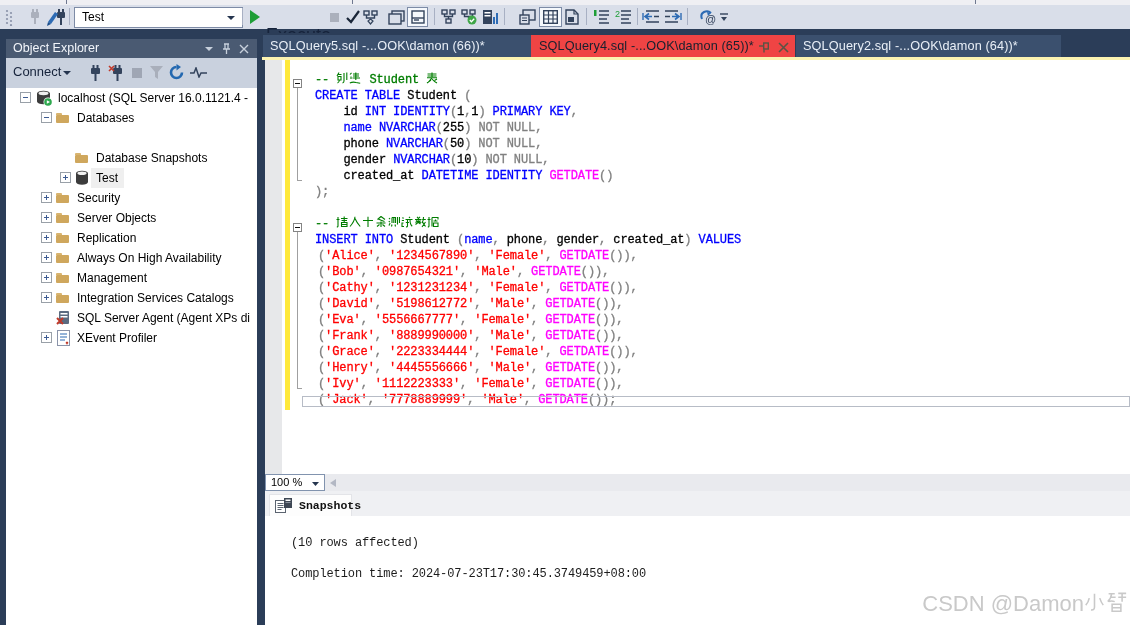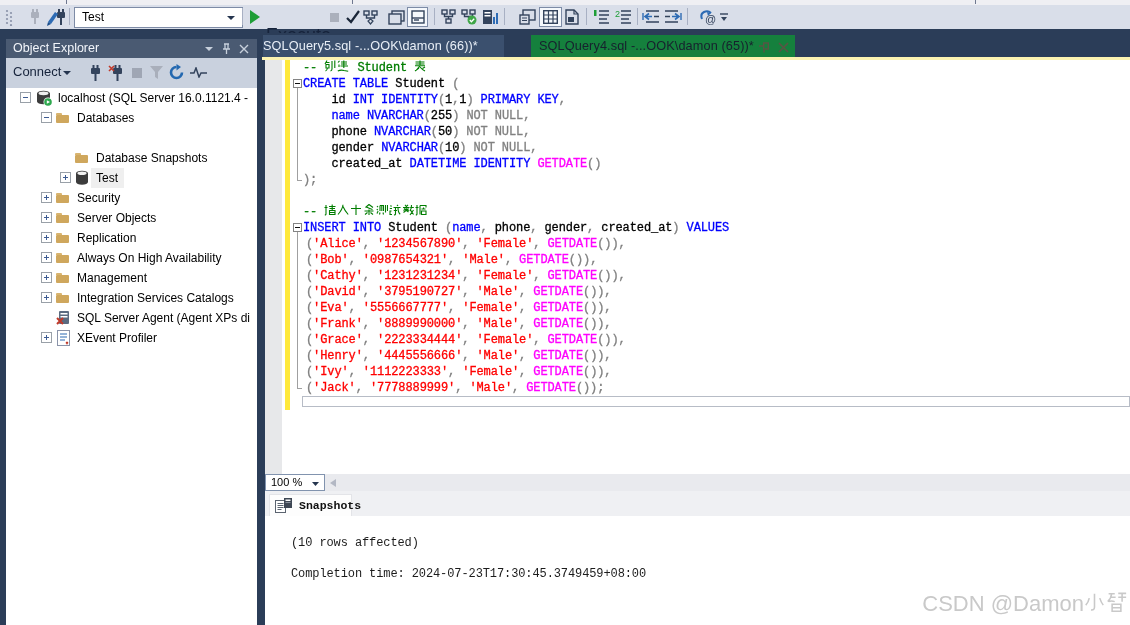--- a/index.html
+++ b/index.html
@@ -27,21 +27,21 @@
 .fold:after{content:"";position:absolute;left:0;top:2px;width:13px;height:8px;background:#CFA75D;border-radius:1px}
 
 #tabbar{left:262px;top:33px;width:868px;height:24px;background:#2B3D58}
 .tab{position:absolute;top:2px;height:22px;font-size:12.7px;letter-spacing:0.12px;line-height:22px;white-space:nowrap}
 .tabi{background:#3B506E;color:#E9EFF7}
 #ystrip{left:262px;top:57px;width:868px;height:3px;background:#FCF3B1}
 
 #editor{left:265px;top:60px;width:865px;height:414px;background:#fff}
 #selmargin{position:absolute;left:0;top:0;width:17px;height:414px;background:#E7E8EA}
 #ybar{position:absolute;left:20px;top:0;width:5px;height:350px;background:#FFE93B}
-pre{margin:0;font-family:"Liberation Mono",monospace}
+pre{margin:12px;font-family:"Liberation Mono",monospace}
 #code{position:absolute;left:38px;top:0;font-size:12px;line-height:16px;letter-spacing:-0.1px;color:#000;-webkit-text-stroke:0.3px}
 .k{color:#0000FF}.c{color:#007D00}.s{color:#FF0000}.m{color:#FF00FF}.g{color:#808080}
 .fbox{position:absolute;width:9px;height:9px;border:1px solid #848484;background:#fff;box-sizing:border-box}
 .fbox:before{content:"";position:absolute;left:1px;right:1px;top:3px;height:1px;background:#111}
 .vline{position:absolute;width:1px;background:#A0A0A0}
 .hline{position:absolute;height:1px;background:#A0A0A0}
 #curline{position:absolute;left:37px;top:336px;width:828px;height:11px;border:1px solid #B7BCC6;box-sizing:border-box}
 
 #zoombar{left:265px;top:474px;width:865px;height:17px;background:#E9EAEE}
 #zcombo{position:absolute;left:0;top:0;width:60px;height:17px;background:#fff;border:1px solid #8193AE;box-sizing:border-box;font-size:11px;line-height:15px;padding-left:5px}
@@ -331,31 +331,32 @@
           <svg class="ic" style="left:51px;top:2px" width="13" height="16">
             <rect x="0.5" y="0.5" width="12" height="15" fill="#fff" stroke="#8A93A9"></rect>
             <path d="M3,4 H10 M3,7 H10 M3,10 H8" stroke="#2D6BB4" stroke-width="1.2"></path>
             <path d="M9,12 l2,2 M11,12 l-2,2" stroke="#C03A2B" stroke-width="1.2"></path>
           </svg>
           <span class="lbl" style="left:71px">XEvent Profiler</span>
         </div>
   </div>
 </div>
 <div class="ab" id="tabbar">
-  <div class="tab tabi" style="left:1px;width:241px;box-sizing:border-box">SQLQuery5.sql -...OOK\damon (66))*</div>
-  <div class="tab" style="left:269px;width:264px;background:#15803d;color:#17202E;padding-left:8px;box-sizing:border-box;height:25px">SQLQuery4.sql -...OOK\damon (65))*
+  <div class="tab tabi" style="left:1px;width:268px;padding-left:7px;box-sizing:border-box">SQLQuery5.sql -...OOK\damon (66))*</div>
+  <div class="tab" style="left:269px;width:264px;background:#ef4444;color:#17202E;padding-left:8px;box-sizing:border-box;height:25px">SQLQuery4.sql -...OOK\damon (65))*
     <svg class="ic" style="left:228px;top:7px" width="10" height="11">
           <path d="M0,4 H5" stroke="#5A5444" stroke-width="1.4"></path>
           <rect x="4.7" y="1" width="4.6" height="6" fill="none" stroke="#5A5444" stroke-width="1.4"></rect>
           <path d="M5,7.5 V10.5" stroke="#5A5444" stroke-width="1.4"></path>
         </svg>
     <svg class="ic" style="left:247px;top:7px" width="11" height="11">
           <path d="M1,1 L10,10 M10,1 L1,10" stroke="#5A5444" stroke-width="1.6"></path>
         </svg>
   </div>
+  <div class="tab tabi" style="left:534px;width:265px;padding-left:7px;box-sizing:border-box">SQLQuery2.sql -...OOK\damon (64))*</div>
 </div>
 <div class="ab" id="ystrip"></div>
 <div class="ab" id="editor">
   <div id="selmargin"></div>
   <div id="ybar"></div>
   <div class="fbox" style="left:28px;top:19px"></div>
   <div class="vline" style="left:32px;top:28px;height:92px"></div>
   <div class="hline" style="left:32px;top:120px;width:5px"></div>
   <div class="fbox" style="left:28px;top:163px"></div>
   <div class="vline" style="left:32px;top:172px;height:156px"></div>
@@ -411,21 +412,21 @@
             </g>
           </svg><svg class="cjk" width="12" height="12" viewBox="0 0 12 12">
             <g fill="none" stroke="#007D00" stroke-width="1.1">
               <path d="M2,1 V10 Q2,11 0.8,10.8 M0.5,3.5 H3.5 M5,1.5 H11 V3.5 M5,1.5 V10.5 M6.5,5 H10.5 M8.5,3.5 V5 M6.5,7 H11 V10.5 H6.5 Z"></path>
             </g>
           </svg></span>
 <span class="k">INSERT INTO</span> Student <span class="g">(</span><span class="k">name</span><span class="g">,</span> phone<span class="g">,</span> gender<span class="g">,</span> created_at<span class="g">)</span> <span class="k">VALUES</span>
 <span class="g sh">(</span><span class="s">'Alice'</span><span class="g">,</span> <span class="s">'1234567890'</span><span class="g">,</span> <span class="s">'Female'</span><span class="g">,</span> <span class="m">GETDATE</span><span class="g">()),</span>
 <span class="g sh">(</span><span class="s">'Bob'</span><span class="g">,</span> <span class="s">'0987654321'</span><span class="g">,</span> <span class="s">'Male'</span><span class="g">,</span> <span class="m">GETDATE</span><span class="g">()),</span>
 <span class="g sh">(</span><span class="s">'Cathy'</span><span class="g">,</span> <span class="s">'1231231234'</span><span class="g">,</span> <span class="s">'Female'</span><span class="g">,</span> <span class="m">GETDATE</span><span class="g">()),</span>
-<span class="g sh">(</span><span class="s">'David'</span><span class="g">,</span> <span class="s">'3795190727'</span><span class="g">,</span> <span class="s">'Male'</span><span class="g">,</span> <span class="m">GETDATE</span><span class="g">()),</span>
+<span class="g sh">(</span><span class="s">'David'</span><span class="g">,</span> <span class="s">'5198612772'</span><span class="g">,</span> <span class="s">'Male'</span><span class="g">,</span> <span class="m">GETDATE</span><span class="g">()),</span>
 <span class="g sh">(</span><span class="s">'Eva'</span><span class="g">,</span> <span class="s">'5556667777'</span><span class="g">,</span> <span class="s">'Female'</span><span class="g">,</span> <span class="m">GETDATE</span><span class="g">()),</span>
 <span class="g sh">(</span><span class="s">'Frank'</span><span class="g">,</span> <span class="s">'8889990000'</span><span class="g">,</span> <span class="s">'Male'</span><span class="g">,</span> <span class="m">GETDATE</span><span class="g">()),</span>
 <span class="g sh">(</span><span class="s">'Grace'</span><span class="g">,</span> <span class="s">'2223334444'</span><span class="g">,</span> <span class="s">'Female'</span><span class="g">,</span> <span class="m">GETDATE</span><span class="g">()),</span>
 <span class="g sh">(</span><span class="s">'Henry'</span><span class="g">,</span> <span class="s">'4445556666'</span><span class="g">,</span> <span class="s">'Male'</span><span class="g">,</span> <span class="m">GETDATE</span><span class="g">()),</span>
 <span class="g sh">(</span><span class="s">'Ivy'</span><span class="g">,</span> <span class="s">'1112223333'</span><span class="g">,</span> <span class="s">'Female'</span><span class="g">,</span> <span class="m">GETDATE</span><span class="g">()),</span>
 <span class="g sh">(</span><span class="s">'Jack'</span><span class="g">,</span> <span class="s">'7778889999'</span><span class="g">,</span> <span class="s">'Male'</span><span class="g">,</span> <span class="m">GETDATE</span><span class="g">());</span></pre>
   <div id="curline"></div>
 </div>
 <div class="ab" id="zoombar">
   <div id="zcombo">100 %<svg class="ic" style="right:5px;top:7px" width="7" height="4">

